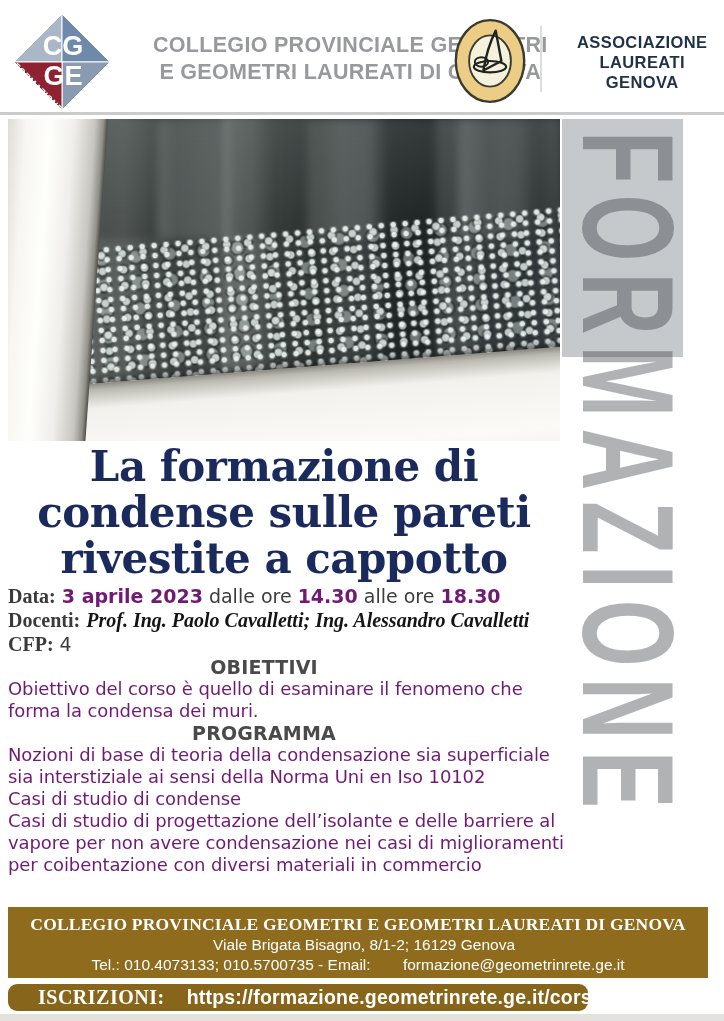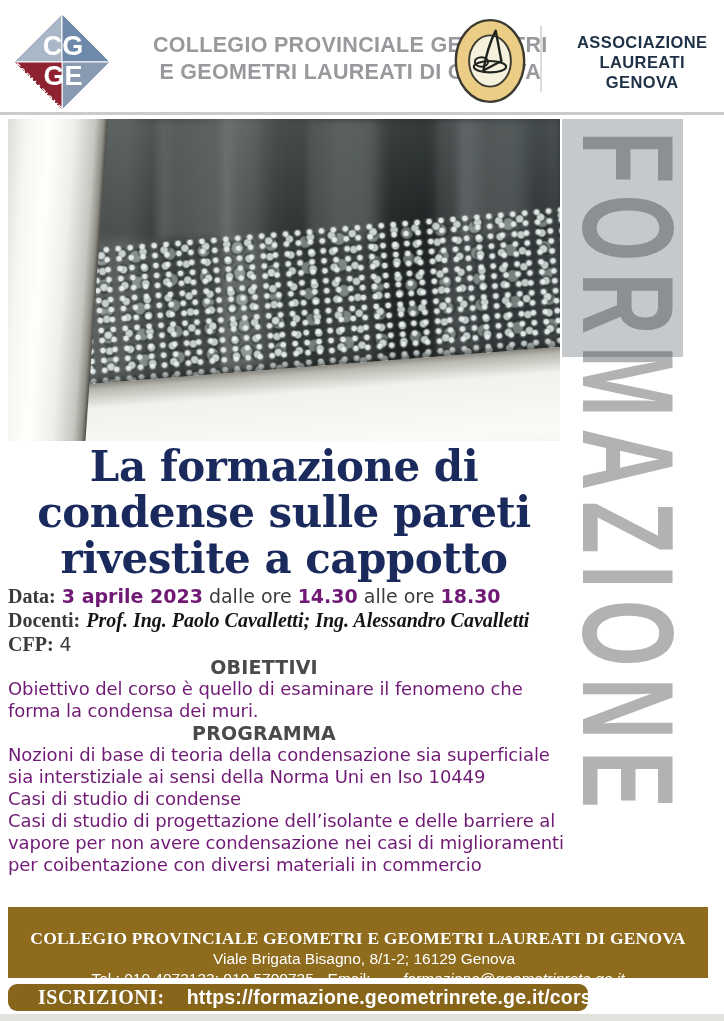--- a/index.html
+++ b/index.html
@@ -58,24 +58,24 @@
   .detail-line{font-size:19px;line-height:24px;}
   .lbl{font-family:"Liberation Serif",serif;font-weight:700;font-size:20px;color:#3a3a3a;}
   .val-b{font-weight:700;color:#701a75;}
   .val-n{color:#3c3c3c;}
   .docenti-val{font-family:"Liberation Serif",serif;font-weight:700;font-style:italic;font-size:20px;color:#141414;}
   .section-head{width:512px;text-align:center;font-weight:700;font-size:19px;line-height:22px;color:#4a4a4a;letter-spacing:0.2px;}
   .body-par{font-size:18px;line-height:22px;color:#701a75;letter-spacing:-0.1px;}
 
   
   .addr-band{position:absolute;left:8px;top:907px;width:700px;height:71px;background:#8e6b1d;color:#ffffff;text-align:center;}
-  .addr-org{font-family:"Liberation Serif",serif;font-weight:700;font-size:17.5px;line-height:21px;margin-top:21px;letter-spacing:0.2px;}
+  .addr-org{font-family:"Liberation Serif",serif;font-weight:700;font-size:17.5px;line-height:21px;margin-top:7px;letter-spacing:0.2px;}
   .addr-street{font-family:"Liberation Sans",sans-serif;font-size:15.5px;line-height:20px;padding-left:12px;}
   .addr-tel{font-family:"Liberation Sans",sans-serif;font-size:15.5px;line-height:20px;}
-  .addr-email{font-style:italic;margin-left:28px;}
+  .addr-email{margin-left:28px;}
   .iscr-band{position:absolute;left:8px;top:984px;width:580px;height:27px;background:#87651a;color:#ffffff;
     display:flex;align-items:center;padding-left:30px;box-sizing:border-box;border-radius:9px;}
   .iscr-label{font-family:"Liberation Serif",serif;font-weight:700;font-size:20px;letter-spacing:0.5px;}
   .iscr-url{font-family:"Liberation Sans",sans-serif;font-weight:700;font-size:19.5px;margin-left:22px;letter-spacing:0.2px;}
   .bottom-strip{position:absolute;left:0;top:1014px;width:724px;height:7px;background:#e3e2df;}
 </style>
 </head>
 <body>
 
 <div class="page">
@@ -141,21 +141,21 @@
 
     <div class="detail-line"><span class="lbl">Docenti:</span> <span class="docenti-val">Prof. Ing. Paolo Cavalletti; Ing. Alessandro Cavalletti</span></div>
 
     <div class="detail-line"><span class="lbl">CFP:</span> <span class="val-n">4</span></div>
 
 
     <div class="section-head">OBIETTIVI</div>
     <div class="body-par">Obiettivo del corso è quello di esaminare il fenomeno che forma la condensa dei muri.</div>
 
     <div class="section-head">PROGRAMMA</div>
-    <div class="body-par">Nozioni di base di teoria della condensazione sia superficiale sia interstiziale  ai sensi della Norma Uni en Iso 10449</div>
+    <div class="body-par">Nozioni di base di teoria della condensazione sia superficiale sia interstiziale  ai sensi della Norma Uni en Iso 10102</div>
     <div class="body-par">Casi di studio di condense</div>
     <div class="body-par">Casi di studio di progettazione dell’isolante e delle barriere al vapore per non avere condensazione nei casi di miglioramenti per coibentazione con diversi materiali in commercio</div>
   </div>
 
   <div class="addr-band">
     <div class="addr-org">COLLEGIO PROVINCIALE GEOMETRI E GEOMETRI LAUREATI DI GENOVA</div>
     <div class="addr-street">Viale Brigata Bisagno, 8/1-2; 16129 Genova</div>
     <div class="addr-tel"><span>Tel.: 010.4073133; 010.5700735 - Email: </span><span class="addr-email">formazione@geometrinrete.ge.it</span></div>
   </div>
 

